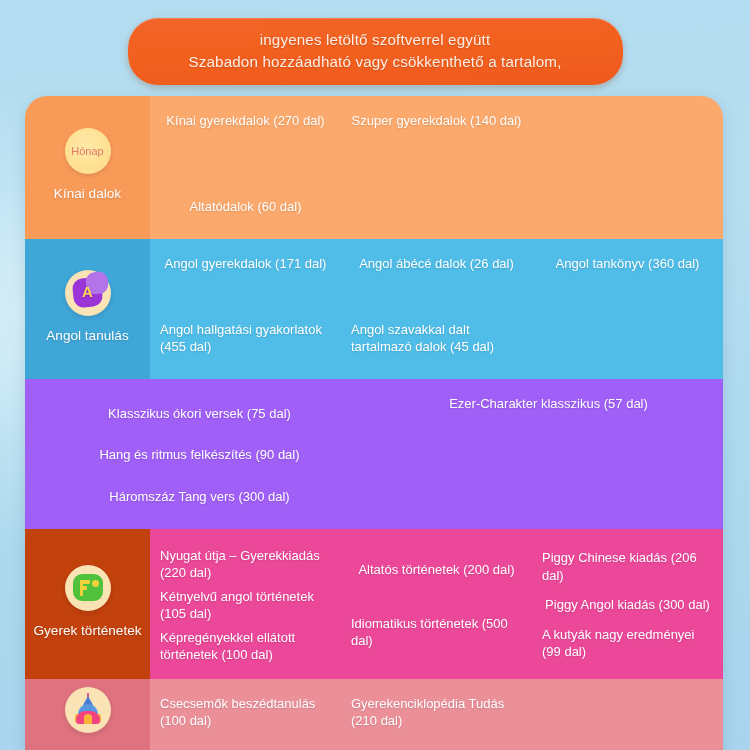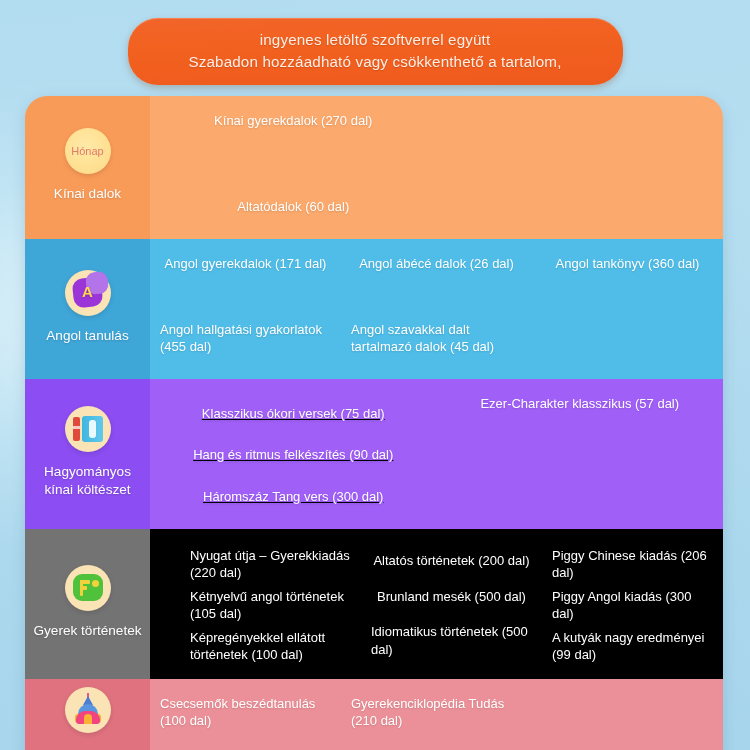--- a/index.html
+++ b/index.html
@@ -185,20 +185,23 @@
         <div class="icon-circle ic-month">
           <span>Hónap</span>
         </div>
         <div>Kínai dalok</div>
       </div>
       <div class="row-cells" style="background: rgb(251, 169, 108);">
         <div class="cell" style="justify-content: space-between; padding-bottom: 22px;">
           <div class="item">Kínai gyerekdalok (270 dal)</div>
           <div class="item">Altatódalok (60 dal)</div>
         </div>
+        <div class="cell" style="justify-content: flex-start;">
+          <div class="item">Szuper gyerekdalok (140 dal)</div>
+        </div>
         <div class="cell"></div>
       </div>
     </div>
     <div class="row" style="height: 140px;">
       <div class="row-label" style="background: rgb(63, 166, 216);">
         <div class="icon-circle ic-cream">
           <div class="blob-purple">
             <span>A</span>
           </div>
         </div>
@@ -212,61 +215,51 @@
         <div class="cell" style="justify-content: space-between; padding-bottom: 22px; gap: 20px;">
           <div class="item">Angol ábécé dalok (26 dal)</div>
           <div class="item">Angol szavakkal dalt tartalmazó dalok (45 dal)</div>
         </div>
         <div class="cell" style="justify-content: flex-start;">
           <div class="item">Angol tankönyv (360 dal)</div>
         </div>
       </div>
     </div>
     <div class="row" style="height: 150px;">
-      <div class="row-label" style="background: rgb(140, 77, 242);">
-        <div class="icon-circle ic-cream">
-          <div class="books">
-            <i class="spine"></i>
-            <i class="bk"></i>
-          </div>
-        </div>
-        <div>Hagyományos kínai költészet</div>
-      </div>
       <div class="row-cells" style="background: rgb(160, 95, 247);">
-        <div class="cell" style="justify-content: space-around; padding-bottom: 12px; text-decoration: underline;">
+        <div class="cell" style="justify-content: space-around; padding-bottom: 12px;">
           <div class="item">Klasszikus ókori versek (75 dal)</div>
           <div class="item">Hang és ritmus felkészítés (90 dal)</div>
           <div class="item">Háromszáz Tang vers (300 dal)</div>
         </div>
         <div class="cell" style="justify-content: flex-start;">
           <div class="item">Ezer-Charakter klasszikus (57 dal)</div>
         </div>
       </div>
     </div>
     <div class="row" style="height: 150px;">
-      <div class="row-label" style="background: #737373;">
+      <div class="row-label" style="background: #c2410c;">
         <div class="icon-circle ic-cream">
           <div class="parkbox">
             <i class="post"></i>
             <i class="arm"></i>
             <i class="arm2"></i>
             <i class="dot"></i>
           </div>
         </div>
         <div>Gyerek történetek</div>
       </div>
-      <div class="row-cells" style="background: #000000; padding-left: 30px;">
+      <div class="row-cells" style="background: #ec4899;">
         <div class="cell" style="justify-content: space-around; padding-bottom: 12px;">
           <div class="item">Nyugat útja – Gyerekkiadás (220 dal)</div>
           <div class="item">Kétnyelvű angol történetek (105 dal)</div>
           <div class="item">Képregényekkel ellátott történetek (100 dal)</div>
         </div>
         <div class="cell" style="justify-content: space-around; padding-bottom: 12px;">
           <div class="item">Altatós történetek (200 dal)</div>
-          <div class="item">Brunland mesék (500 dal)</div>
           <div class="item">Idiomatikus történetek (500 dal)</div>
         </div>
         <div class="cell" style="justify-content: space-around; padding-bottom: 12px;">
           <div class="item">Piggy Chinese kiadás (206 dal)</div>
           <div class="item">Piggy Angol kiadás (300 dal)</div>
           <div class="item">A kutyák nagy eredményei (99 dal)</div>
         </div>
       </div>
     </div>
     <div class="row" style="height: 77px;">

